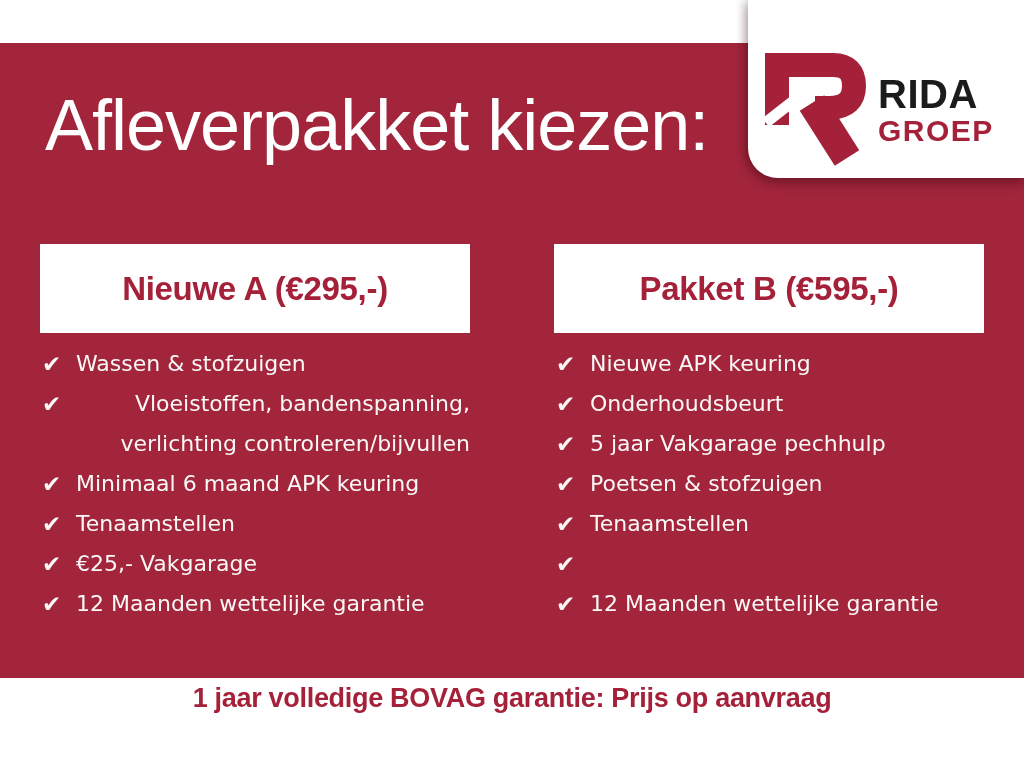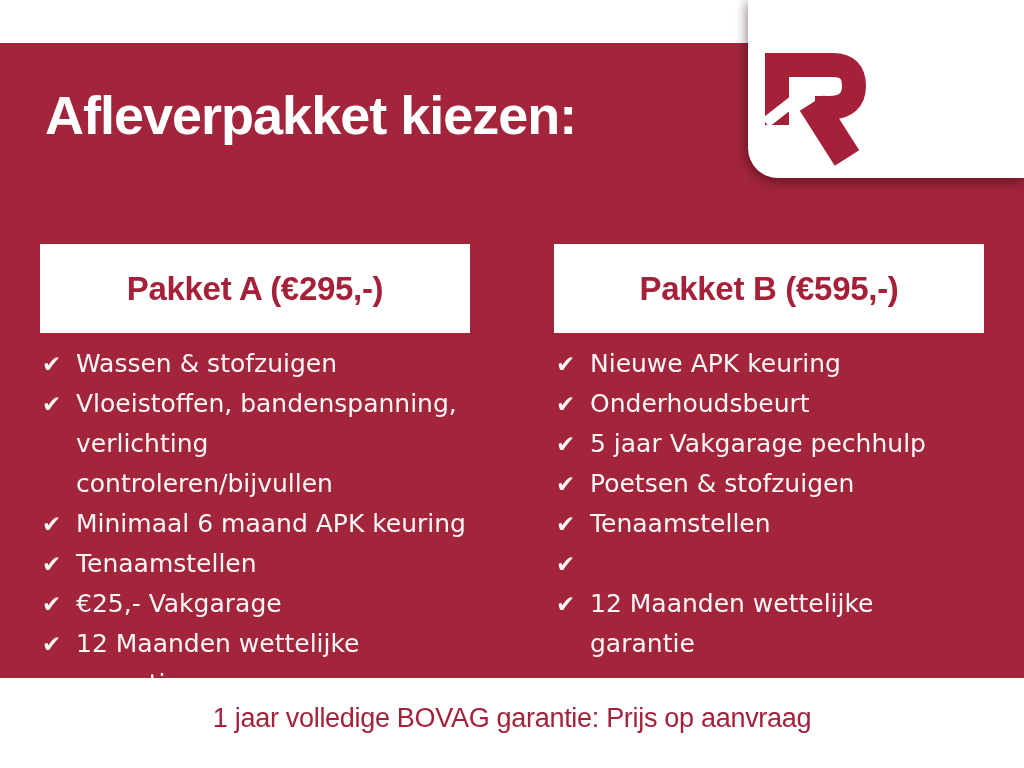--- a/index.html
+++ b/index.html
@@ -12,26 +12,26 @@
   *{margin:0;padding:0;box-sizing:border-box;}
   body{background:#555;font-family:"Liberation Sans",sans-serif;}
   .stage{
     position:relative;width:1024px;height:768px;background:var(--white);
     overflow:hidden;
   }
   .top-strip{position:absolute;left:0;top:0;width:1024px;height:43px;background:var(--white);}
   .red-bg{position:absolute;left:0;top:43px;width:1024px;height:635px;background:var(--bg-red);}
   .footer-bar{position:absolute;left:0;top:678px;width:1024px;height:90px;background:var(--white);}
   .footer-note{
-    padding-top:25px;text-align:center;
-    font-size:27px;font-weight:400;color:var(--accent-red);letter-spacing:-0.3px;
+    padding-top:5px;text-align:center;
+    font-size:27px;font-weight:700;color:var(--accent-red);letter-spacing:-0.3px;
   }
   .page-title{
     position:absolute;left:45px;top:84px;
-    font-size:54px;font-weight:700;color:var(--white);letter-spacing:-1px;
+    font-size:72px;font-weight:400;color:var(--white);letter-spacing:-1px;
   }
   
   .logo-badge{
     position:absolute;right:0;top:0;width:276px;height:178px;background:var(--white);
     border-bottom-left-radius:30px;
     box-shadow:0 5px 12px rgba(40,0,8,0.35), -4px 0 10px rgba(40,0,8,0.18);
     z-index:5;
   }
   .logo-r{position:absolute;left:15px;top:46px;}
   .logo-text{position:absolute;left:130px;top:74px;}
@@ -55,21 +55,21 @@
     font-size:33px;font-weight:700;color:var(--accent-red);letter-spacing:-0.3px;
   }
   .package-list{margin-top:11px;}
   .pkg-item{display:flex;align-items:flex-start;}
   .check{
     flex:0 0 36px;width:36px;line-height:40px;padding-left:2px;
     font-family:"DejaVu Sans",sans-serif;font-size:23px;font-weight:700;color:var(--off-white);
   }
   .label{
     font-family:"DejaVu Sans",sans-serif;
-    font-size:25px;line-height:40px;color:var(--off-white);
+    font-size:22px;line-height:40px;color:var(--off-white);text-align:right;
   }
 </style>
 </head>
 <body>
 
 <div class="stage">
 
   <div class="top-strip"></div>
   <div class="red-bg"></div>
 
@@ -77,26 +77,30 @@
 
   <div class="logo-badge">
     <svg class="logo-r" width="112" height="124" viewBox="0 0 112 124" aria-hidden="true">
       <g fill="none" stroke="#A5213A" stroke-linecap="butt">
         <path d="M 2,19 L 70,19 Q 91,19 91,40 Q 91,61 67,62 L 52,62" stroke-width="24"></path>
         <line x1="14" y1="7" x2="14" y2="79" stroke-width="24"></line>
         <line x1="49" y1="57" x2="84" y2="112" stroke-width="29"></line>
       </g>
       <rect x="-27" y="-5.5" width="54" height="11" fill="#FFFFFF" transform="translate(24,60) rotate(-38)"></rect>
     </svg>
+    <div class="logo-text">
+      <div class="logo-name">RIDA</div>
+      <div class="logo-sub">GROEP</div>
+    </div>
   </div>
 
   <div class="packages-row">
   <div class="package-col">
     <div class="package-header">
-      <span class="package-title">Pakket A (€295,-)</span>
+      <span class="package-title">Nieuwe A (€295,-)</span>
     </div>
     <div class="package-list">
           <div class="pkg-item">
             <span class="check">✔</span>
             <span class="label">Wassen &amp; stofzuigen</span>
           </div>
           <div class="pkg-item">
             <span class="check">✔</span>
             <span class="label">Vloeistoffen, bandenspanning, verlichting controleren/bijvullen</span>
           </div>

